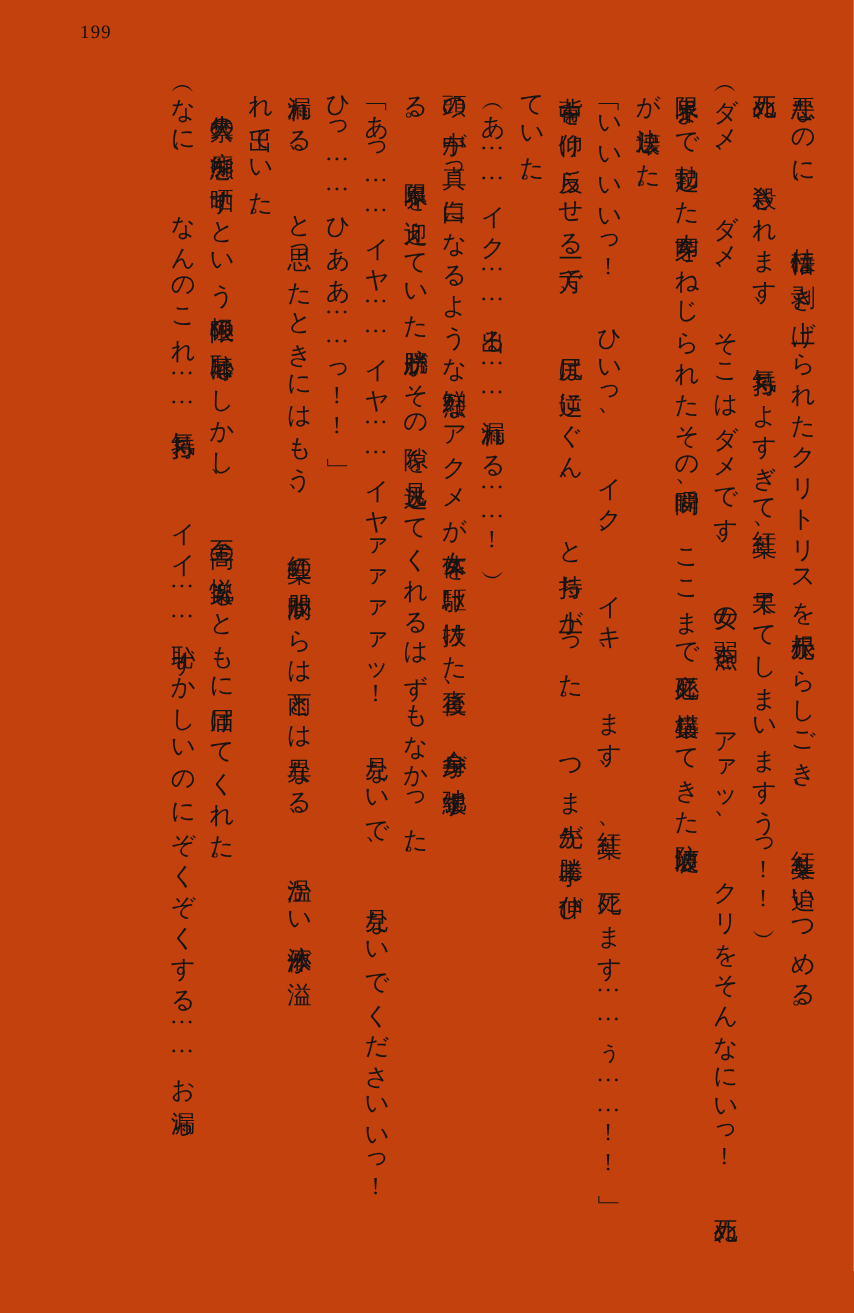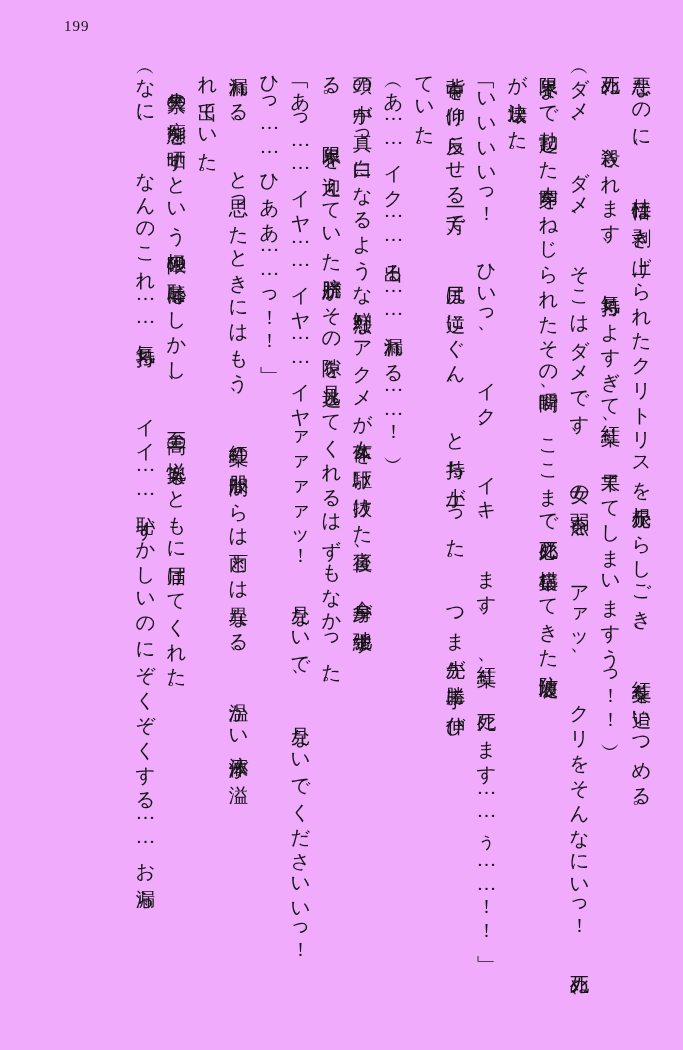--- a/index.html
+++ b/index.html
@@ -12,21 +12,21 @@
     height: 1050px;
     overflow: hidden;
     font-family: "Liberation Serif", "DejaVu Serif", serif;
     color: #1a1a1a;
   }
   .page {
     position: relative;
     width: 683px;
     height: 1050px;
     box-sizing: border-box;
-    background: #f0abfc;
+    background: #c2410c;
     padding-left: 48px;
   }
   .page-number {
     position: absolute;
     top: 18px;
     left: 64px;
     font-size: 15px;
     letter-spacing: 1px;
     color: #111111;
     font-family: "Liberation Serif", "DejaVu Serif", serif;

